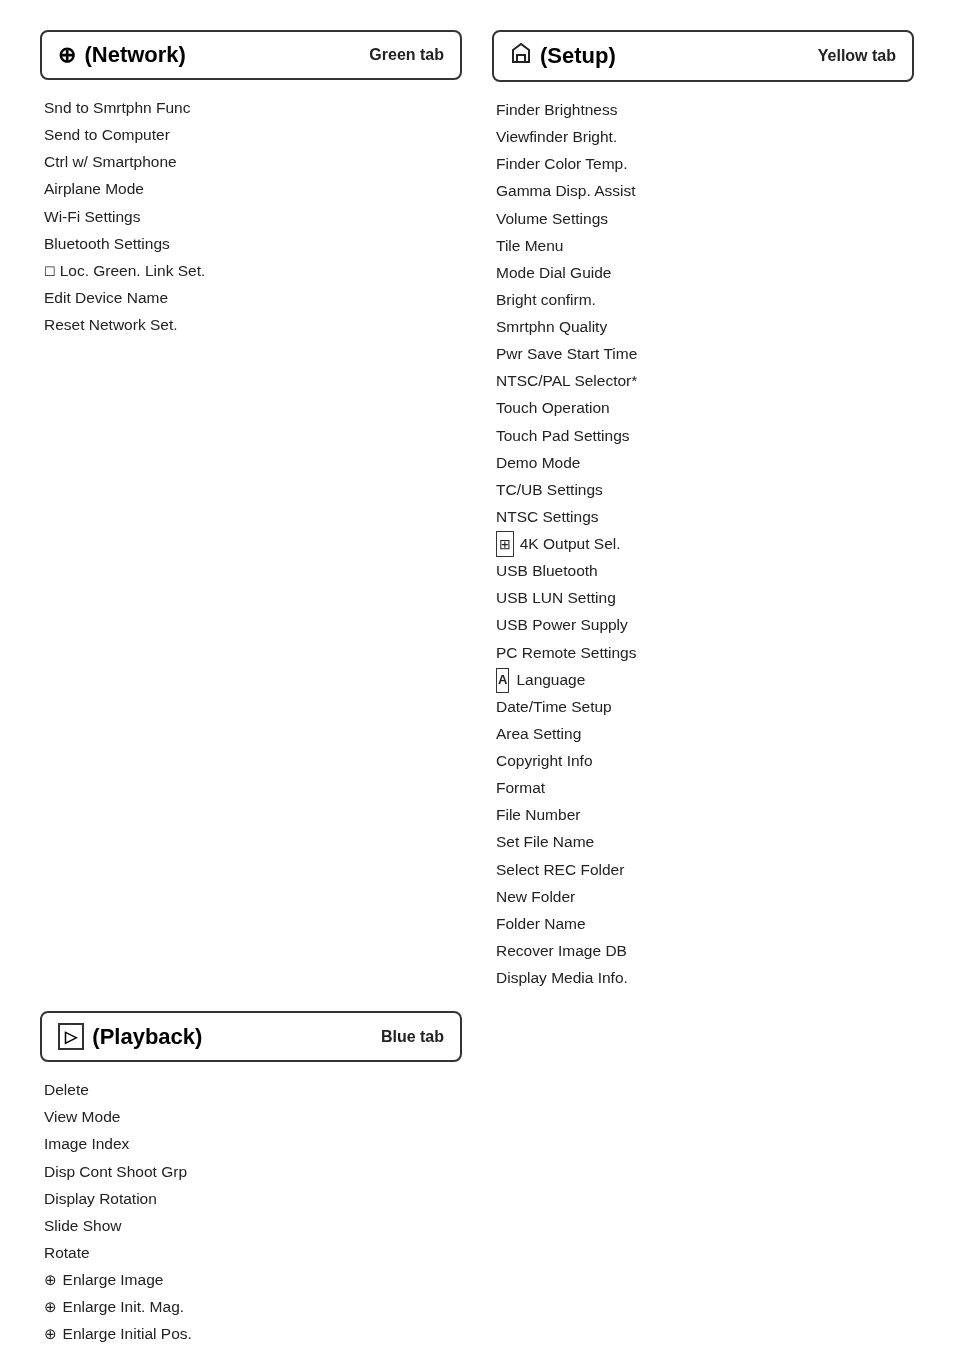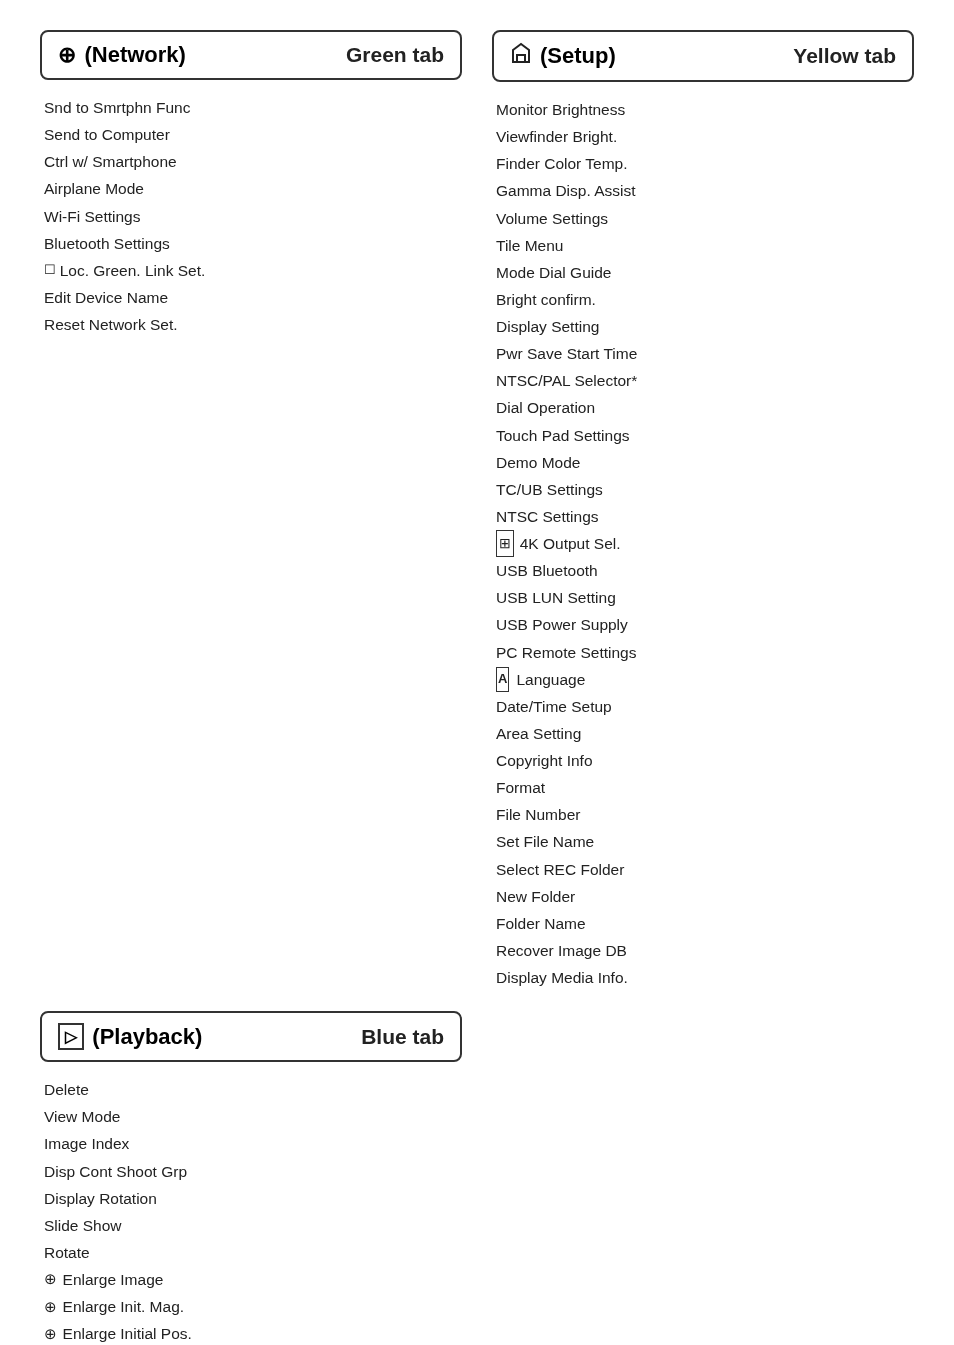--- a/index.html
+++ b/index.html
@@ -35,21 +35,21 @@
 
     .section-title {
       font-size: 22px;
       font-weight: bold;
       display: flex;
       align-items: center;
       gap: 8px;
     }
 
     .section-tab {
-      font-size: 21px;
+      font-size: 16px;
       font-weight: bold;
       color: #222;
     }
 
     .icon-globe {
       font-size: 22px;
     }
 
     .icon-setup {
       font-size: 22px;
@@ -62,21 +62,21 @@
     .section-items {
       list-style: none;
       padding: 0 4px;
     }
 
     .section-items li {
       font-size: 15.5px;
       color: #222;
       line-height: 1.75;
       display: flex;
-      align-items: center;
+      align-items: flex-end;
       gap: 4px;
     }
 
     .item-icon {
       font-size: 13px;
     }
   </style>
 </head>
 <body>
 
@@ -127,21 +127,21 @@
       <div class="section-title">
         <span class="icon-setup" style="font-style:normal;"><svg width="22" height="22" viewBox="0 0 22 22">
               <path d="M3 8 L11 2 L19 8 L19 20 L3 20 Z M7 20 L7 13 L15 13 L15 20" fill="none" stroke="#222" stroke-width="2"></path>
             </svg></span>
         <span>(Setup)</span>
       </div>
       <span class="section-tab">Yellow tab</span>
     </div>
     <ul class="section-items">
       <li>
-          <span>Monitor Brightness</span>
+          <span>Finder Brightness</span>
         </li>
       <li>
           <span>Viewfinder Bright.</span>
         </li>
       <li>
           <span>Finder Color Temp.</span>
         </li>
       <li>
           <span>Gamma Disp. Assist</span>
         </li>
@@ -151,30 +151,30 @@
       <li>
           <span>Tile Menu</span>
         </li>
       <li>
           <span>Mode Dial Guide</span>
         </li>
       <li>
           <span>Bright confirm.</span>
         </li>
       <li>
-          <span>Display Setting</span>
+          <span>Smrtphn Quality</span>
         </li>
       <li>
           <span>Pwr Save Start Time</span>
         </li>
       <li>
           <span>NTSC/PAL Selector*</span>
         </li>
       <li>
-          <span>Dial Operation</span>
+          <span>Touch Operation</span>
         </li>
       <li>
           <span>Touch Pad Settings</span>
         </li>
       <li>
           <span>Demo Mode</span>
         </li>
       <li>
           <span>TC/UB Settings</span>
         </li>

